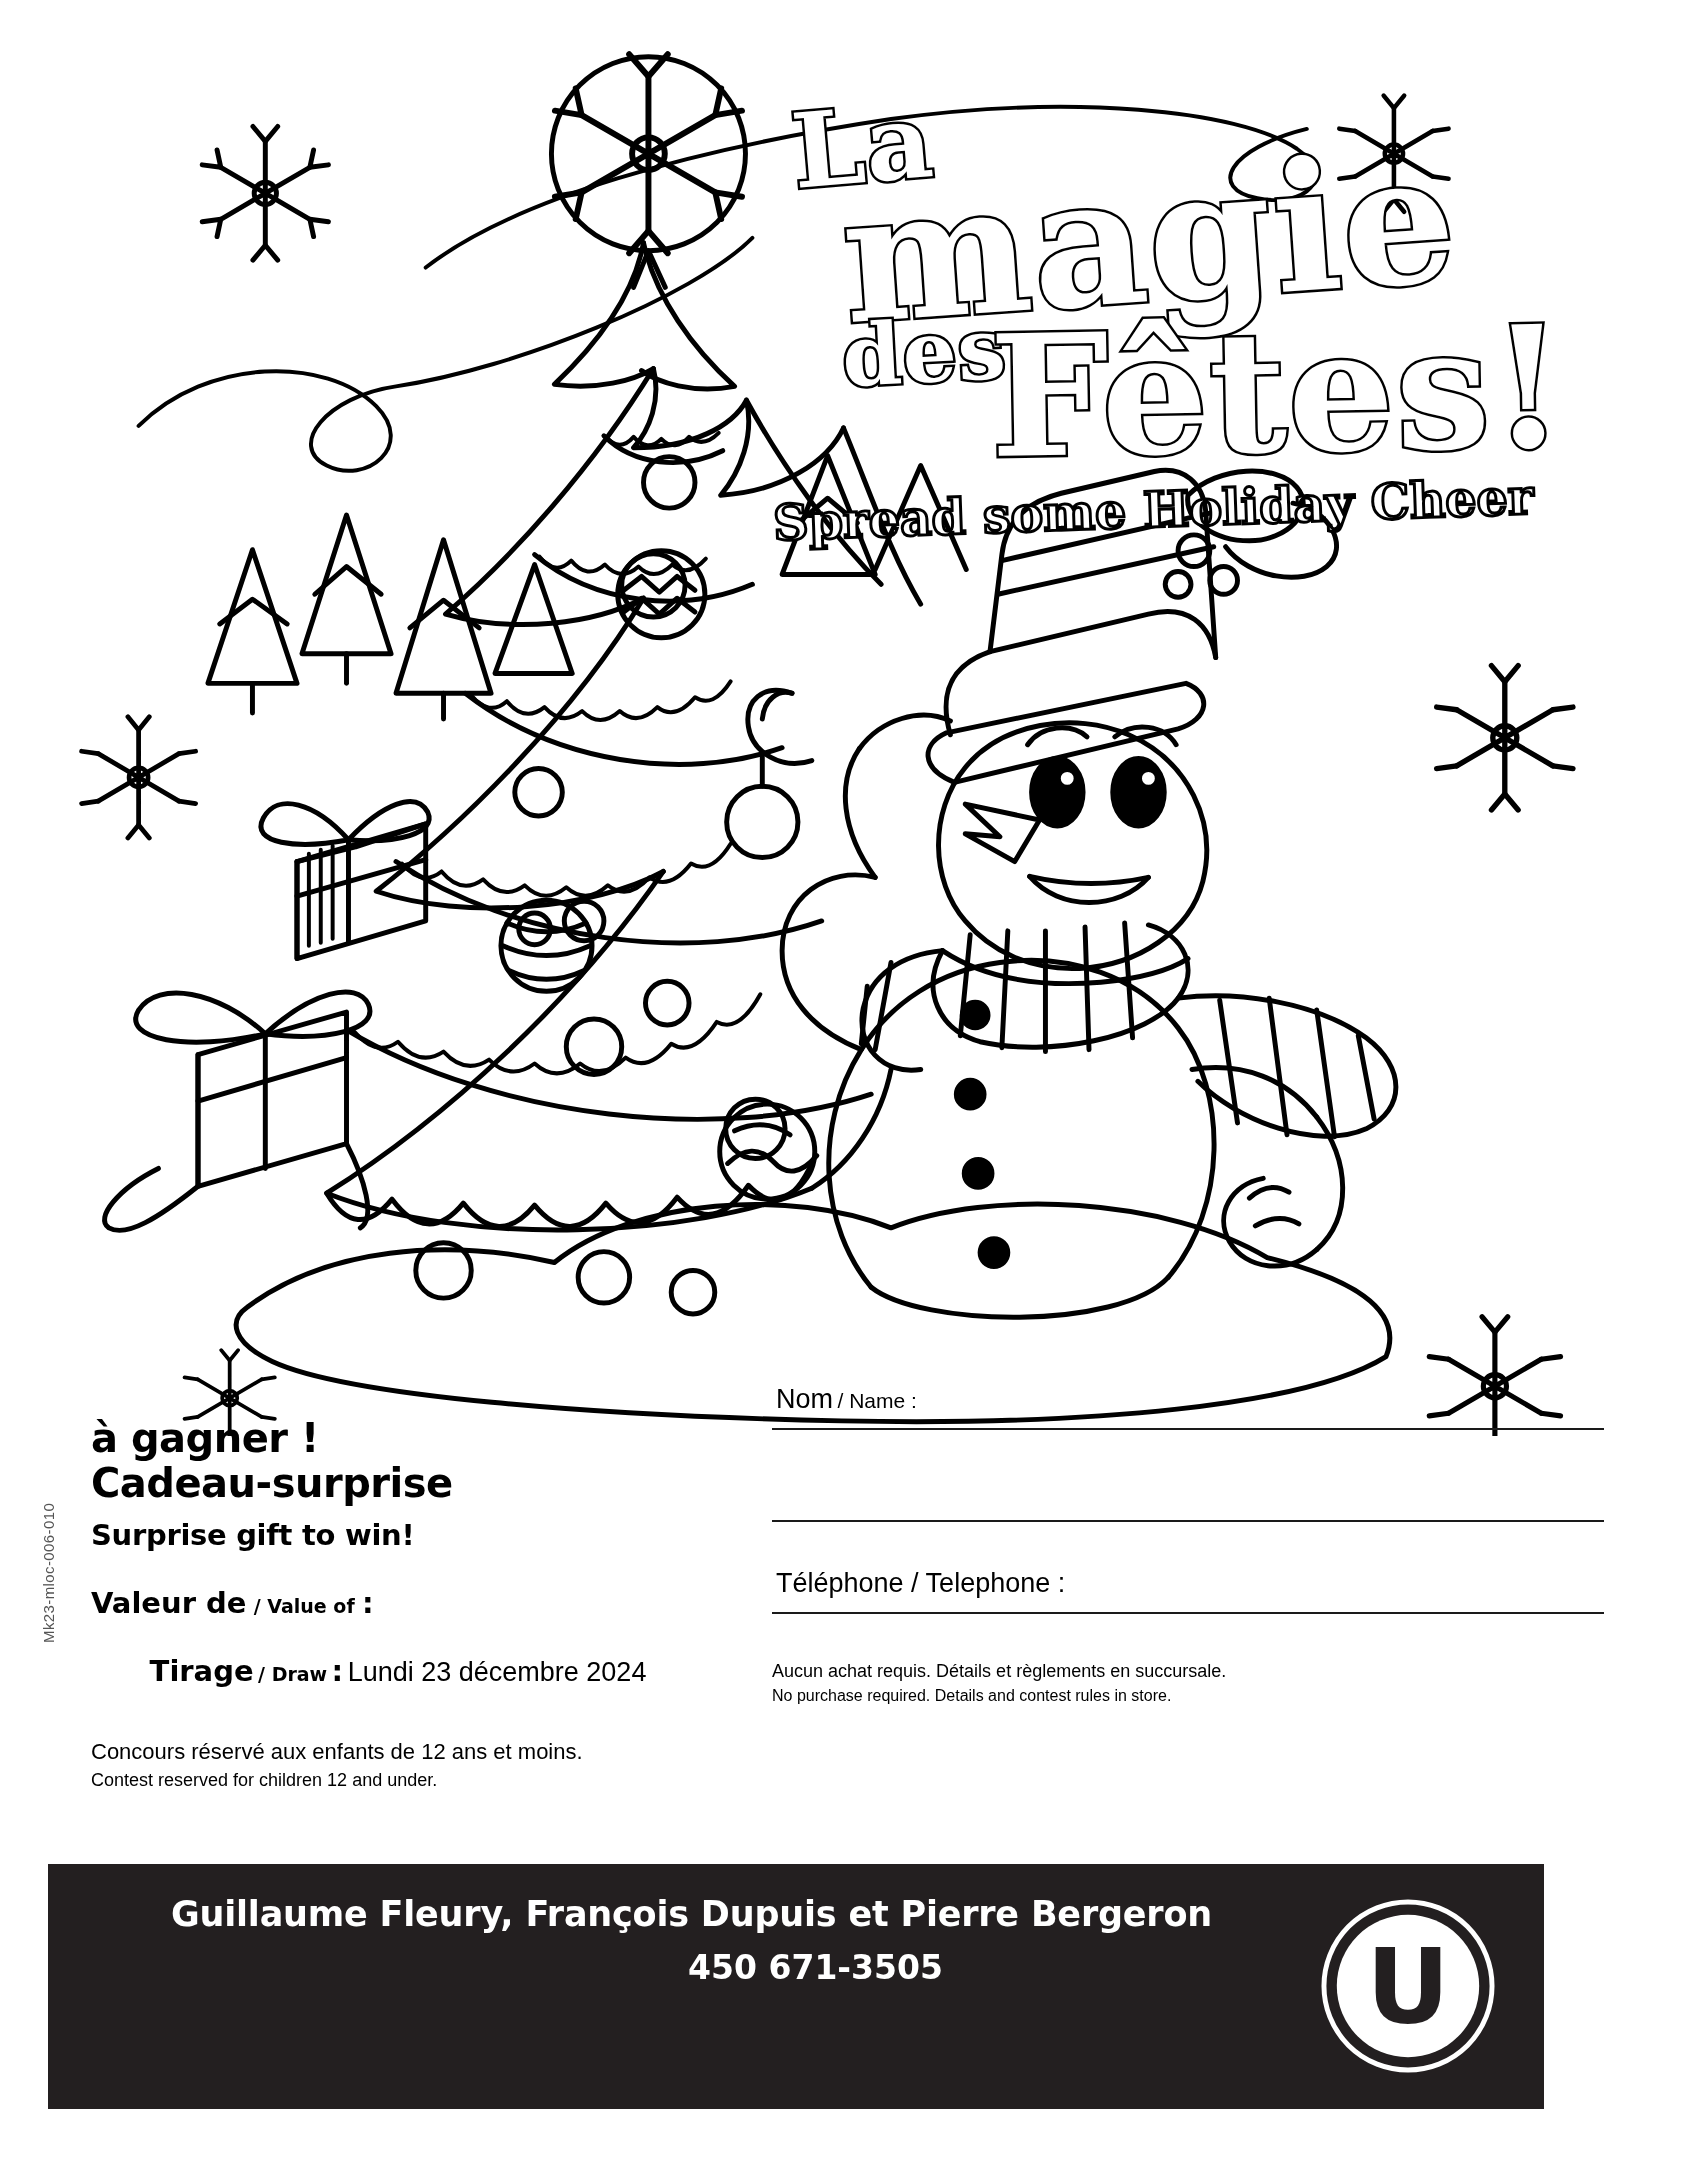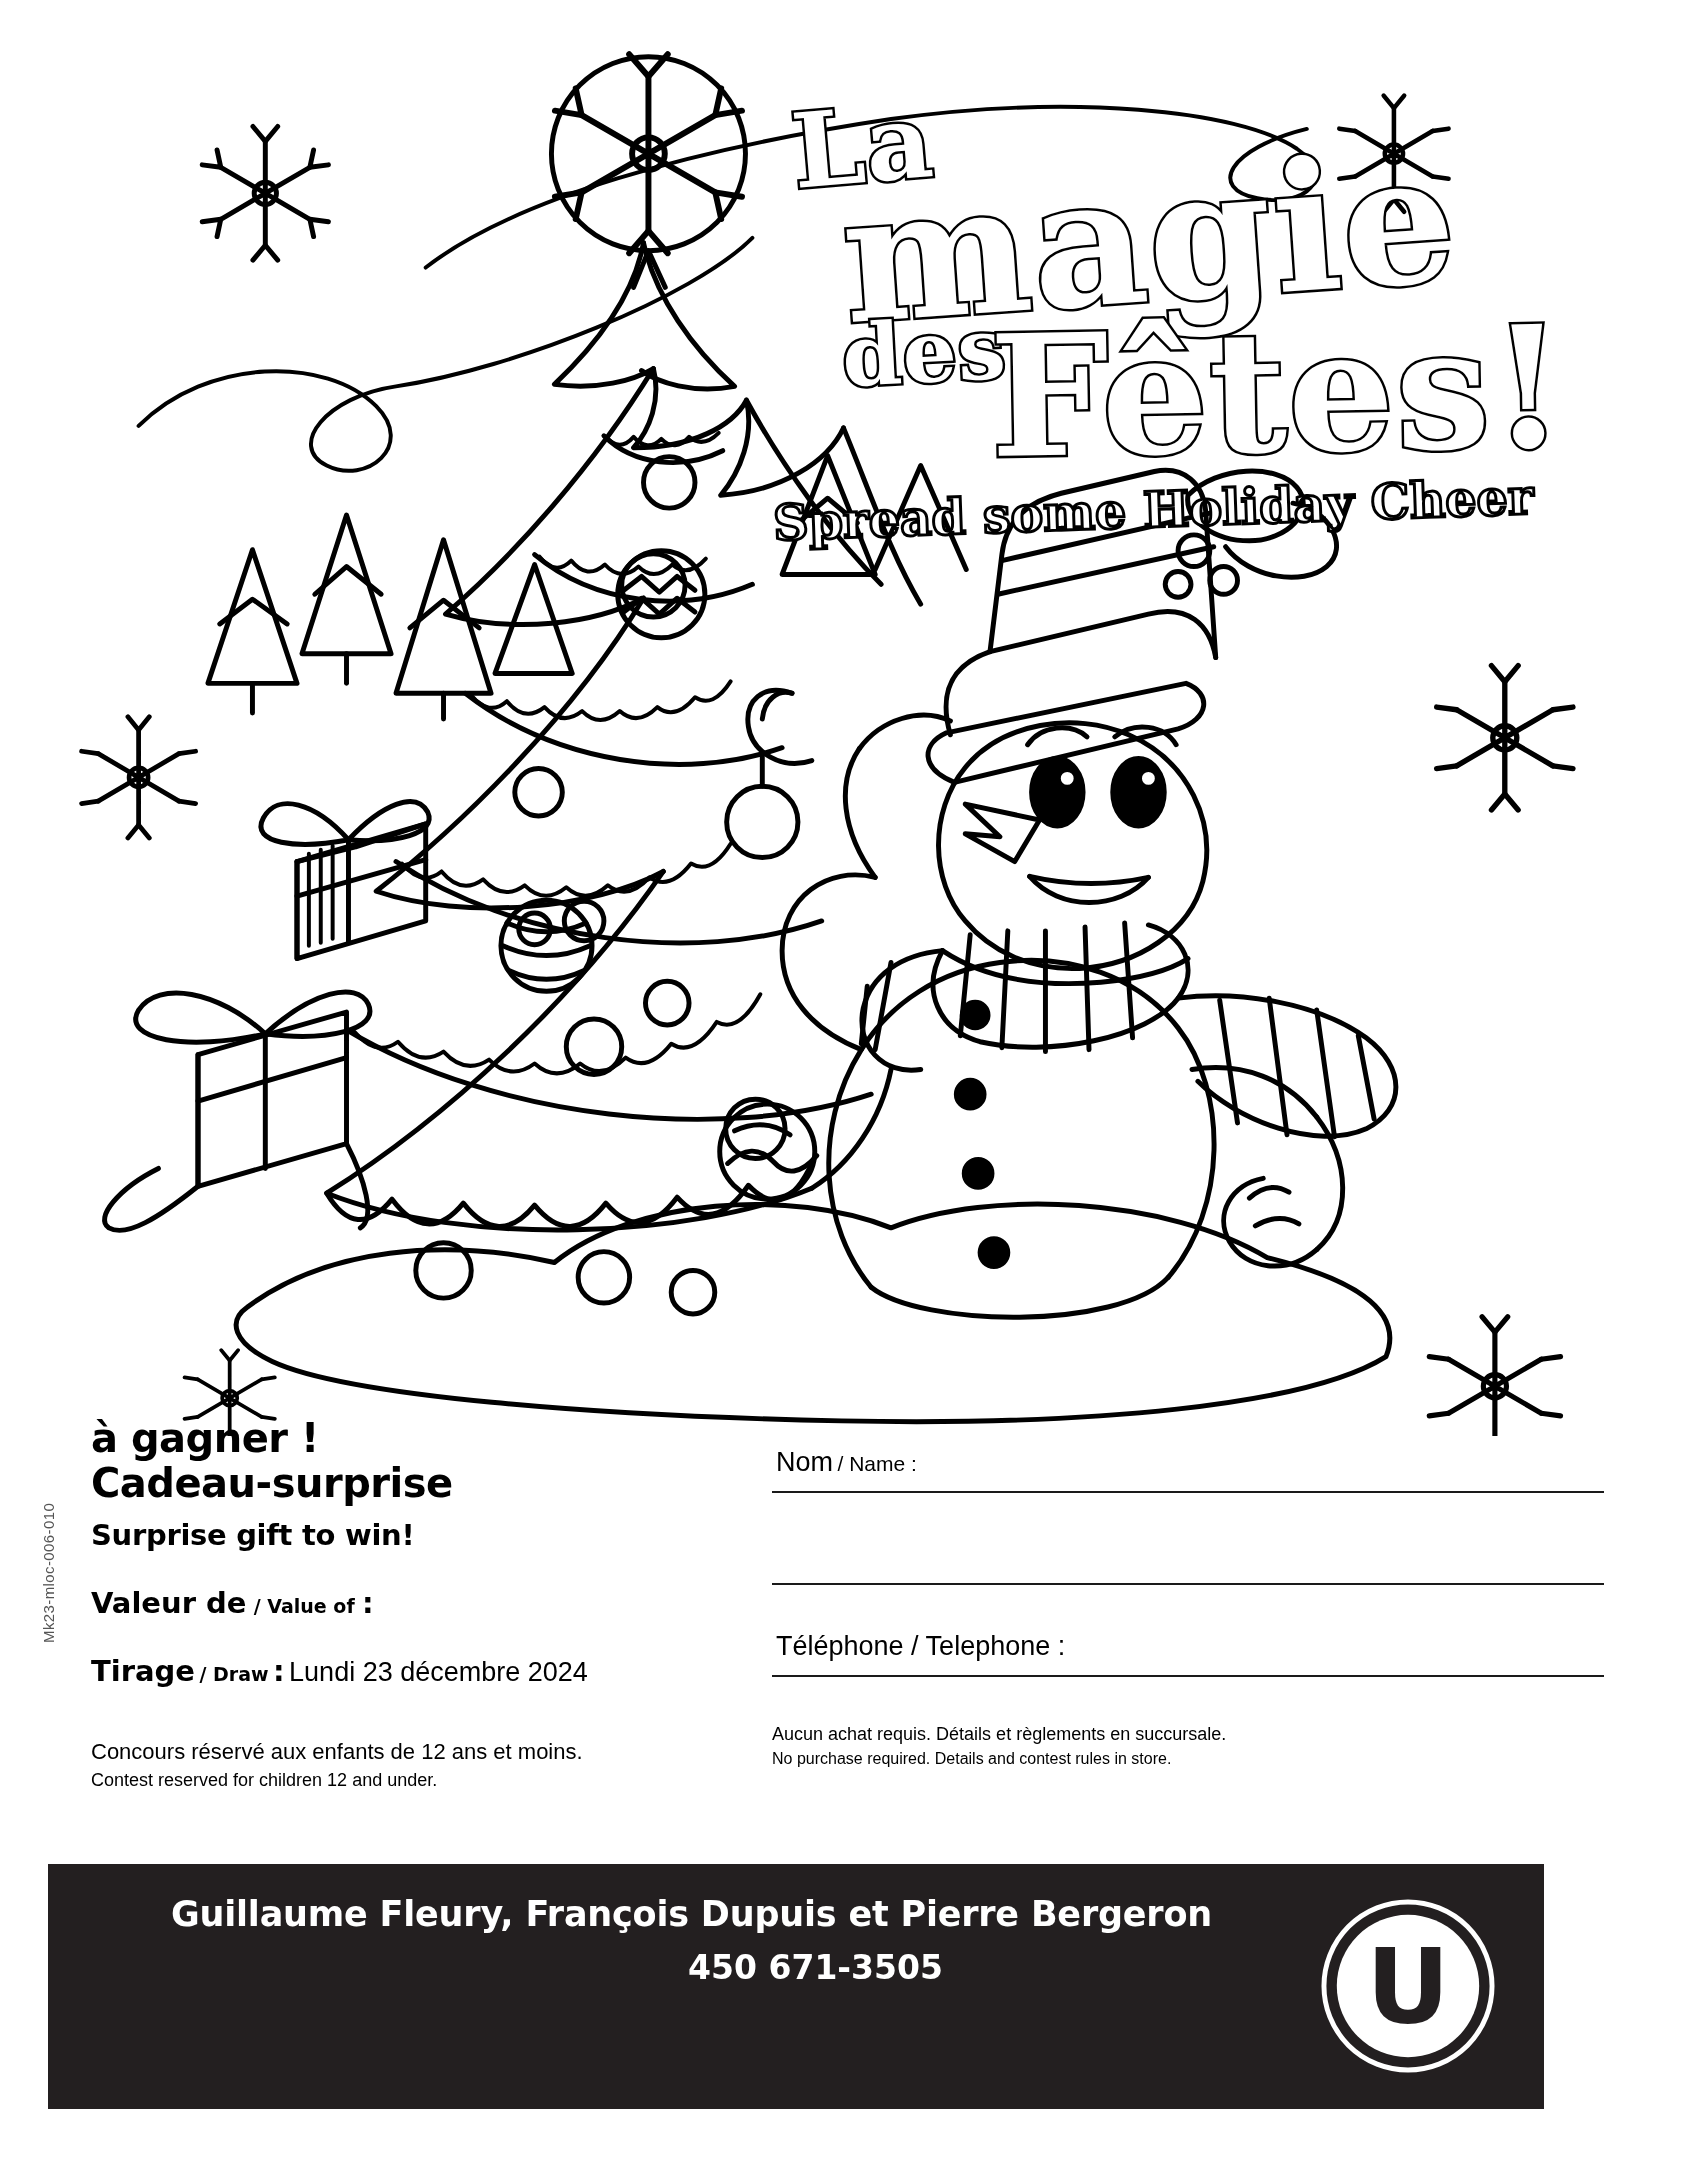--- a/index.html
+++ b/index.html
@@ -117,20 +117,21 @@
     font-weight: bold;
     font-size: 29px;
   }
   .value-row .en {
     font-family: "DejaVu Sans", sans-serif;
     font-weight: bold;
     font-size: 19px;
   }
   .draw-row {
     margin-top: 34px;
+    text-align: center;
   }
   .draw-row .fr {
     font-family: "DejaVu Sans", sans-serif;
     font-weight: bold;
     font-size: 29px;
   }
   .draw-row .en {
     font-family: "DejaVu Sans", sans-serif;
     font-weight: bold;
     font-size: 19px;
@@ -158,21 +159,21 @@
     transform: rotate(-90deg);
     transform-origin: left top;
     white-space: nowrap;
     letter-spacing: 0.4px;
   }
 
   
   .form {
     position: absolute;
     left: 772px;
-    top: 1445px;
+    top: 1382px;
     width: 832px;
   }
   .field {
     position: relative;
     margin-bottom: 44px;
   }
   .field-line {
     border-bottom: 2px solid #1a1a1a;
     height: 46px;
   }

